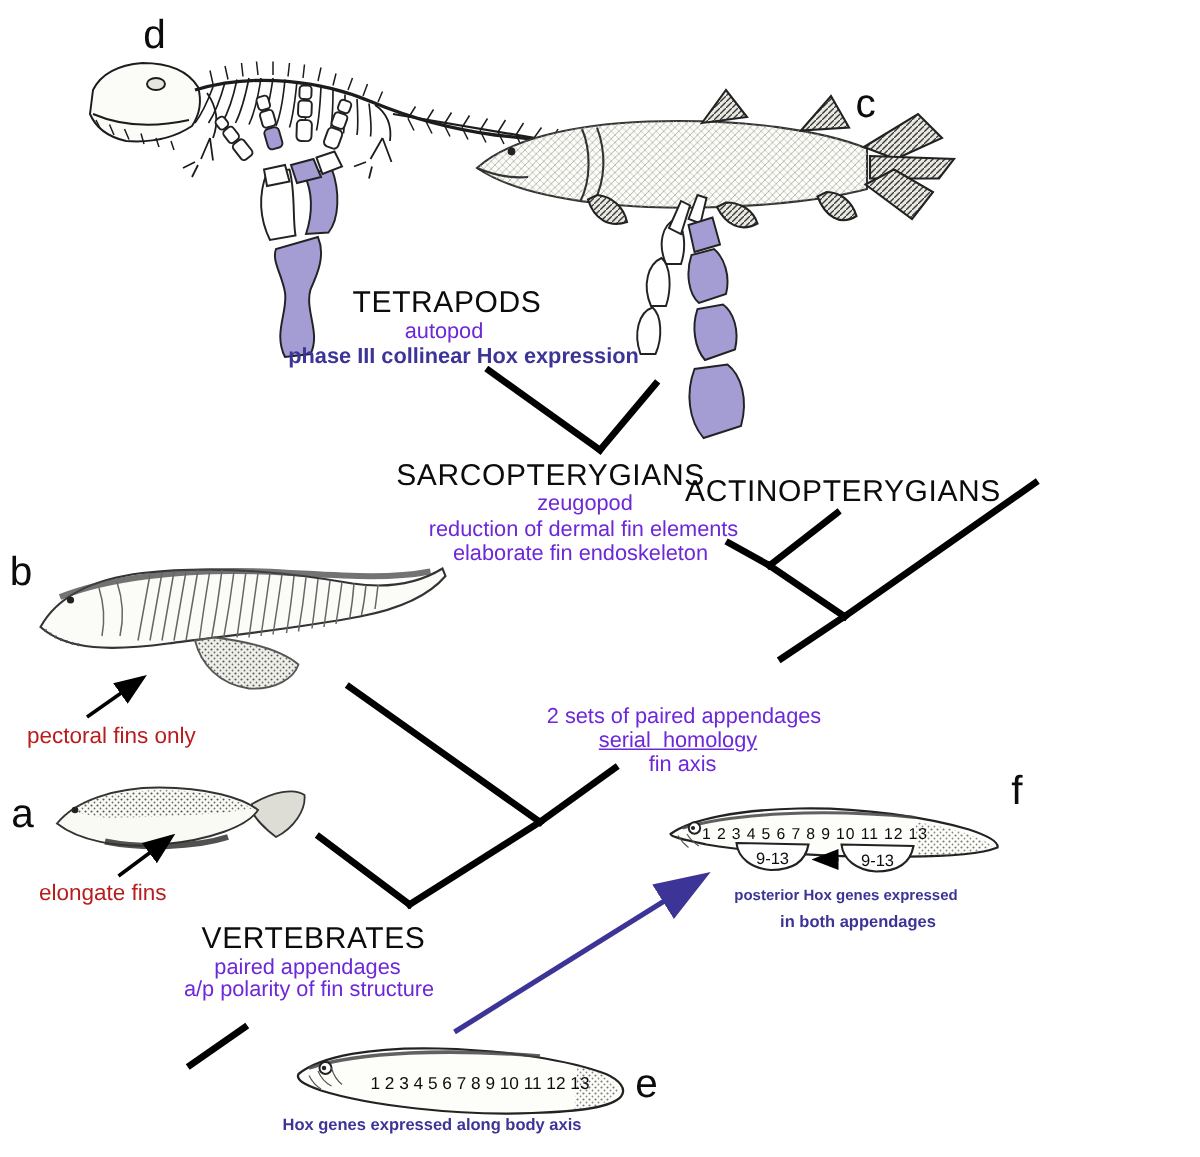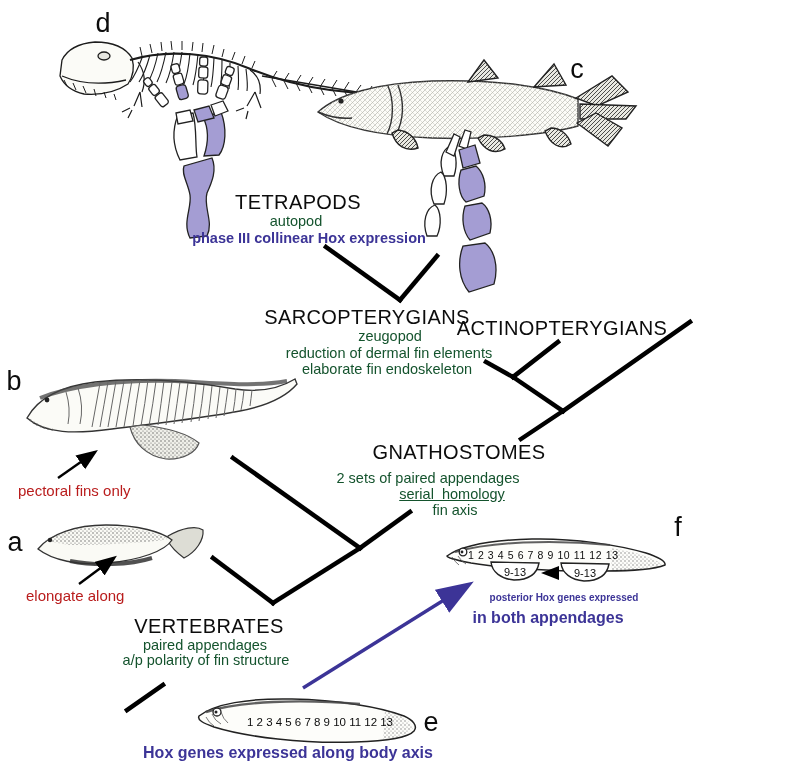--- a/index.html
+++ b/index.html
@@ -1,21 +1,21 @@
 <!DOCTYPE html>
 <html style="--purple: #3c3497; --lilac: #a49dd3;"><head>
 <meta charset="utf-8">
 <style>
   html,body{margin:0;padding:0;background:#fff;}
   .stage{position:relative;width:800px;height:771px;background:#ffffff;
          font-family:"Liberation Sans",sans-serif;color:#111;overflow:hidden;}
   .stage svg{position:absolute;left:0;top:0;}
   .t{position:absolute;transform:translateX(-50%);white-space:nowrap;text-align:center;}
   .name{font-size:20px;letter-spacing:.4px;color:#0c0c0c;}
-  .trait{font-size:14.5px;color:#14532d;}
+  .trait{font-size:14.5px;color:#6d28d9;}
   .purple{color:var(--purple,#3c3497);font-weight:bold;}
   .panel{position:absolute;font-size:27px;color:#0c0c0c;transform:translateX(-50%);}
   .callout{position:absolute;font-size:15px;white-space:nowrap;color:#b91c1c;}
   .pre{white-space:pre;text-decoration:underline;}
 </style>
 </head>
 <body>
 
 <div class="stage">
 
@@ -190,27 +190,26 @@
   <div class="t trait" style="left:296px;top:213px">autopod</div>
   <div class="t trait purple" style="left:309px;top:230px">phase III collinear Hox expression</div>
 
   <div class="t name" style="left:367px;top:306px">SARCOPTERYGIANS</div>
   <div class="t trait" style="left:390px;top:328px">zeugopod</div>
   <div class="t trait" style="left:389px;top:345px">reduction of dermal fin elements</div>
   <div class="t name" style="left:562px;top:317px">ACTINOPTERYGIANS</div>
 
   <div class="t trait" style="left:387px;top:361px">elaborate fin endoskeleton</div>
 
-  <div class="t name" style="left:459px;top:441px">GNATHOSTOMES</div>
-  <div class="t trait" style="left:428px;top:470px">2 sets of paired appendages</div>
+  <div class="t trait" style="left:456px;top:470px">2 sets of paired appendages</div>
   <div class="t trait pre" style="left:452px;top:486px">serial  homology</div>
   <div class="t trait" style="left:455px;top:502px">fin axis</div>
 
   <div class="t name" style="left:209px;top:615px">VERTEBRATES</div>
   <div class="t trait" style="left:205px;top:637px">paired appendages</div>
   <div class="t trait" style="left:206px;top:652px">a/p polarity of fin structure</div>
 
   <div class="callout" style="left:18px;top:482px">pectoral fins only</div>
-  <div class="callout" style="left:26px;top:587px">elongate along</div>
+  <div class="callout" style="left:26px;top:587px">elongate fins</div>
   <div class="t purple" style="left:564px;top:592px;font-size:10px">posterior Hox genes expressed</div>
-  <div class="t purple" style="left:548px;top:609px;font-size:16px">in both appendages</div>
-  <div class="t purple" style="left:288px;top:744px;font-size:16px">Hox genes expressed along body axis</div>
+  <div class="t purple" style="left:572px;top:609px;font-size:11px">in both appendages</div>
+  <div class="t purple" style="left:288px;top:744px;font-size:11px">Hox genes expressed along body axis</div>
 </div>
 
 </body></html>

